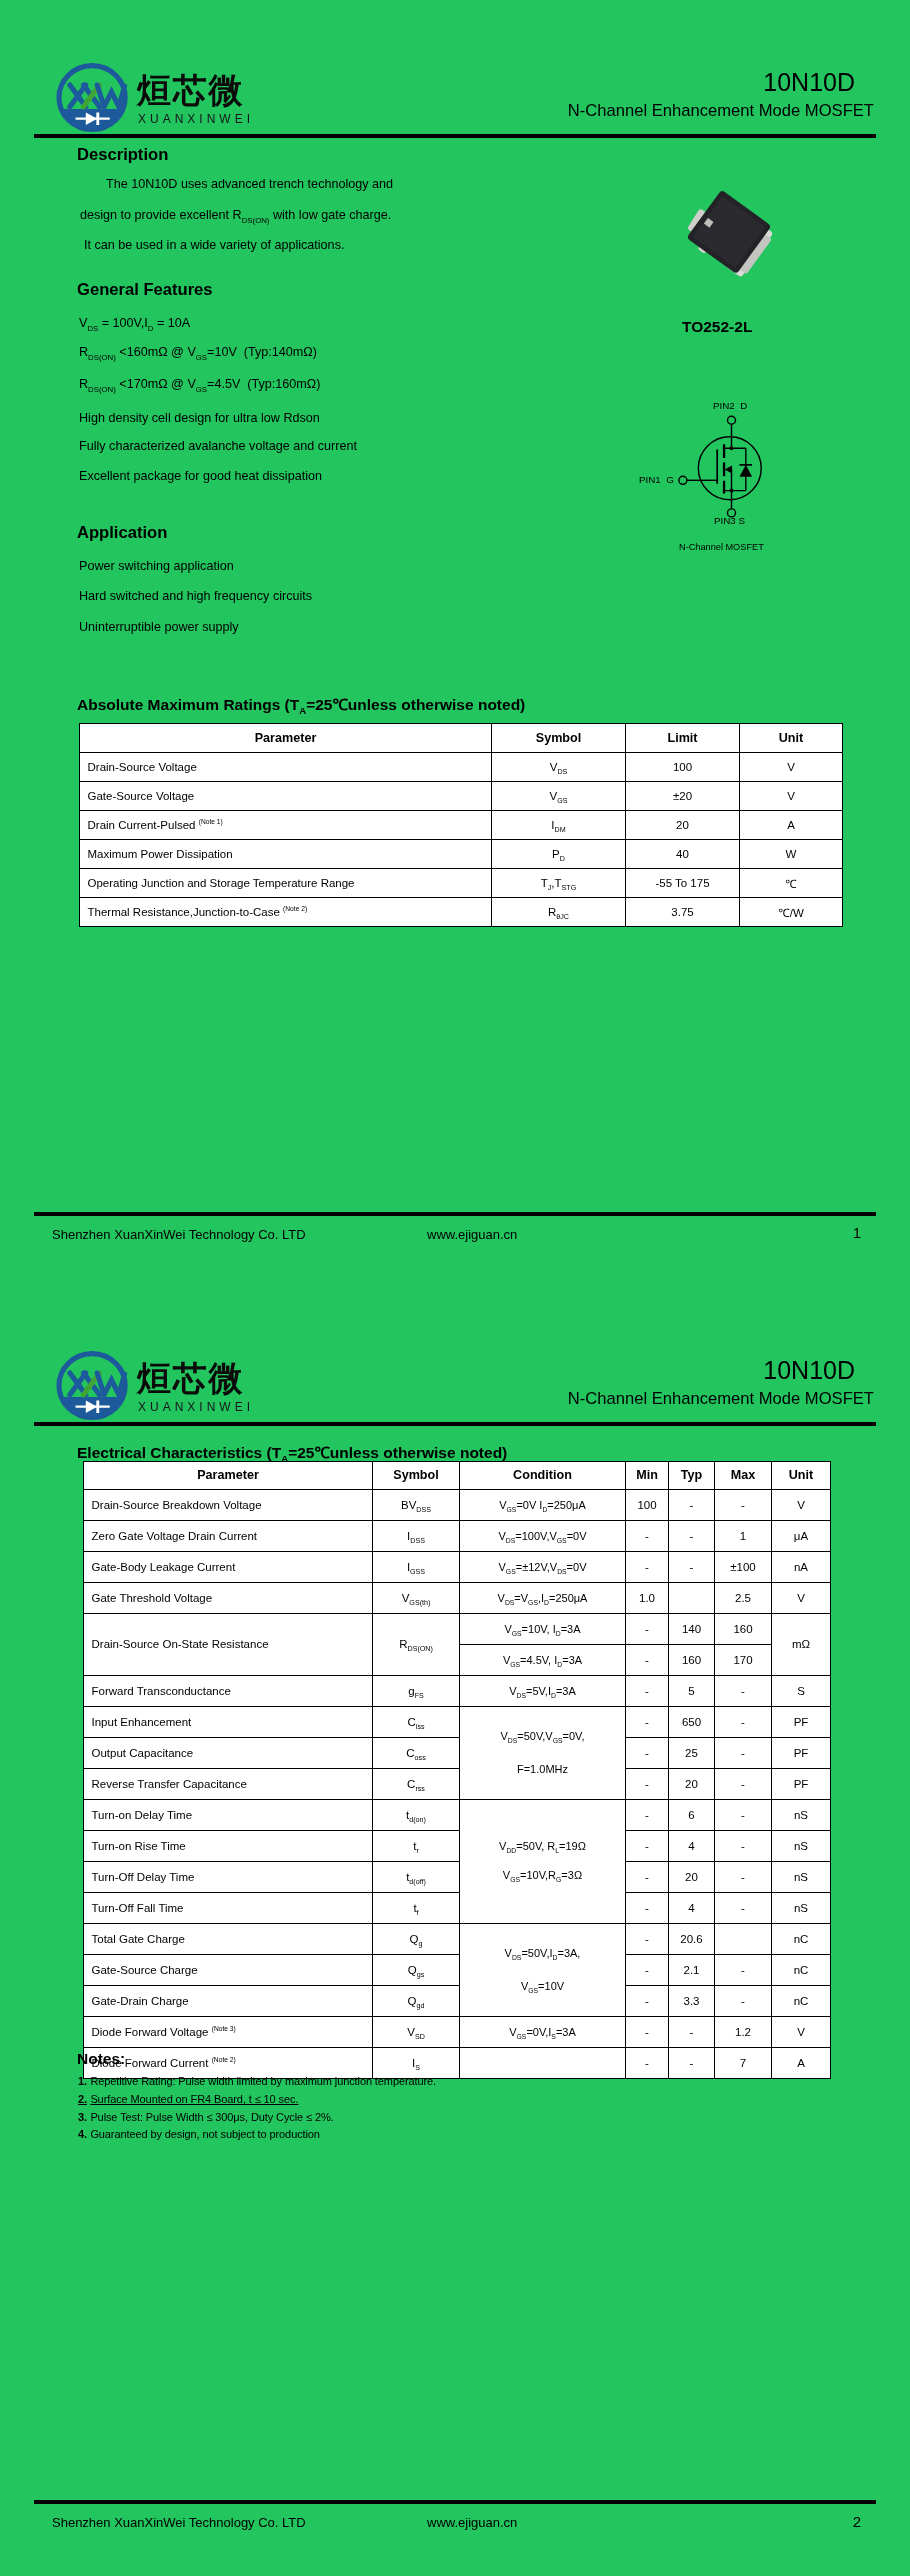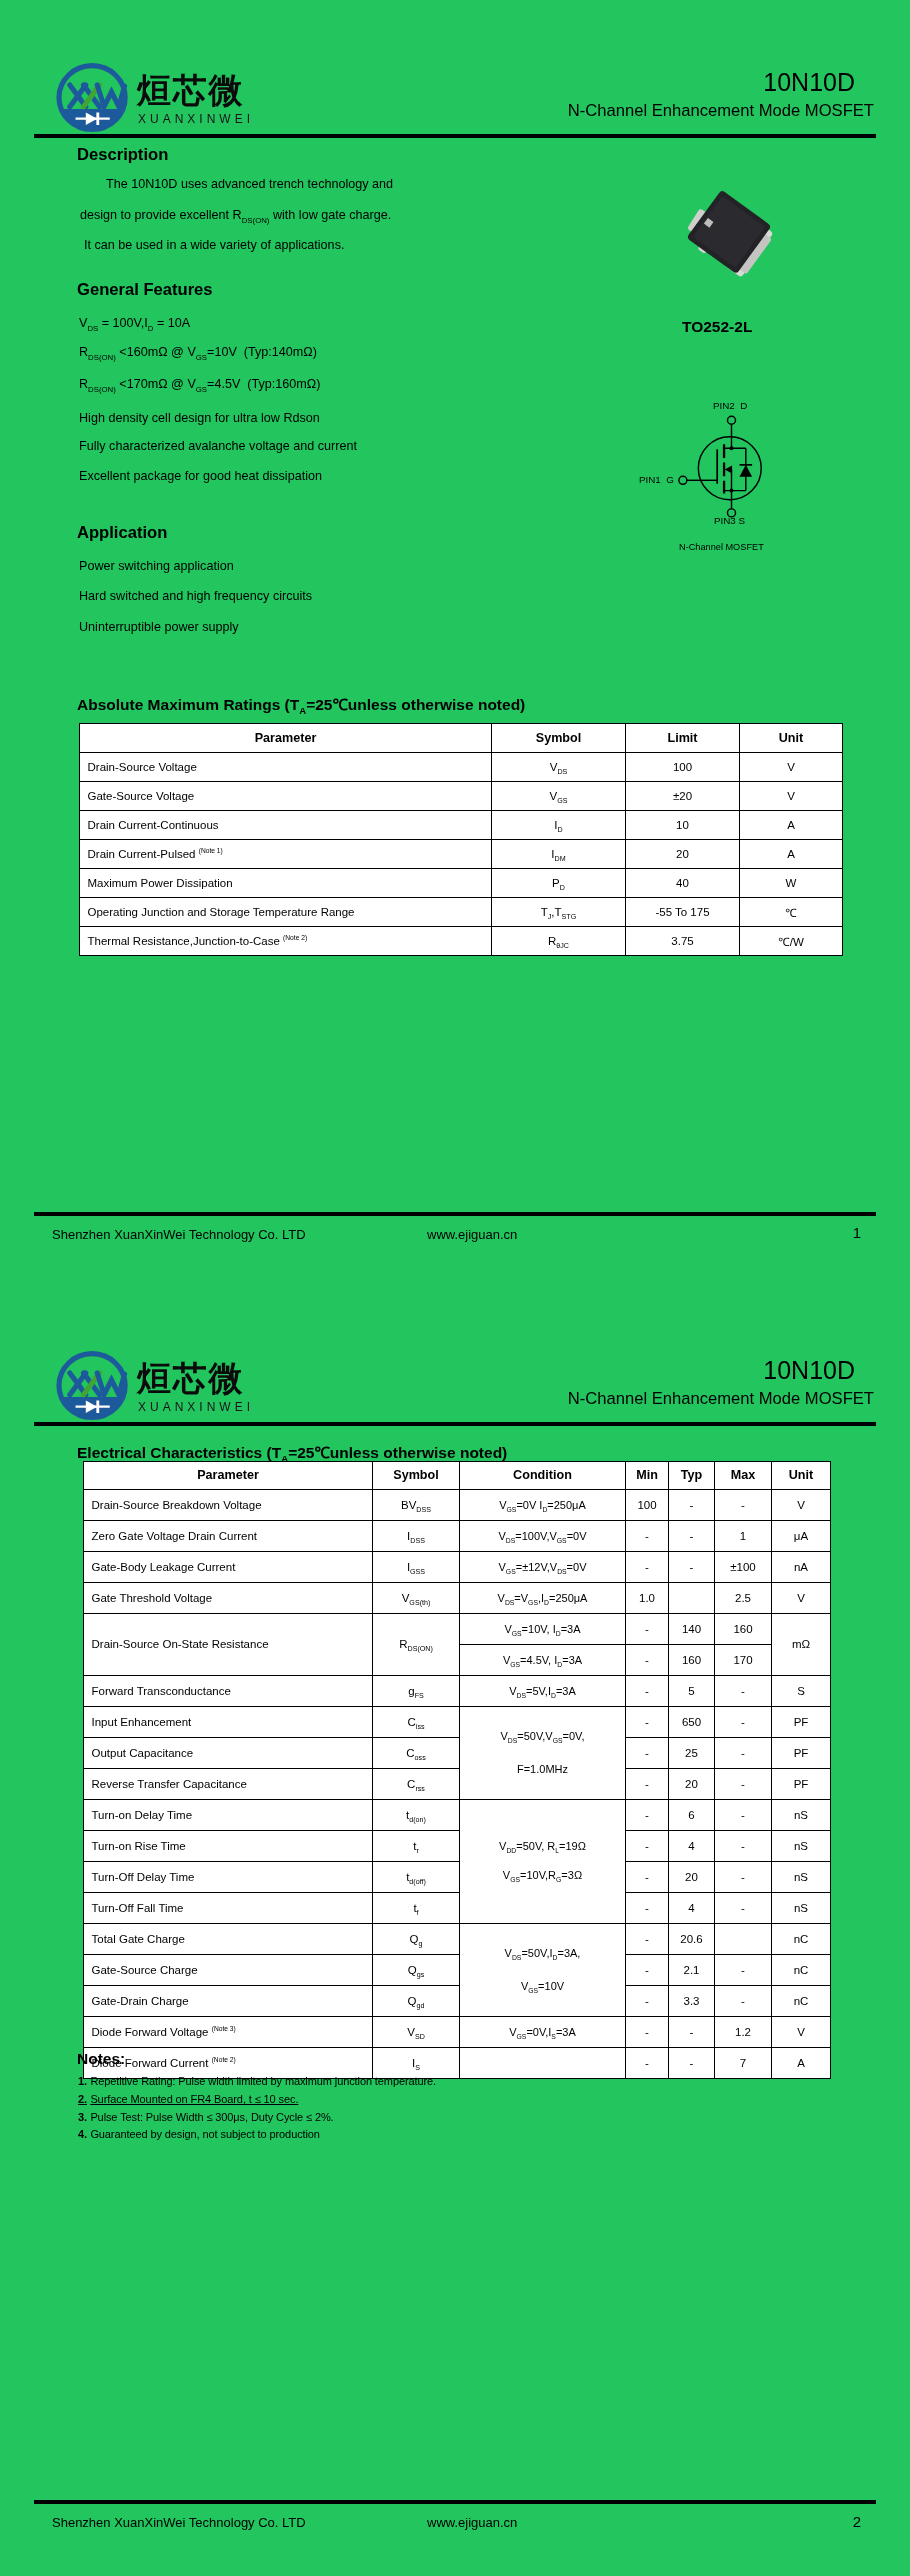--- a/index.html
+++ b/index.html
@@ -160,26 +160,20 @@
         <td>100</td>
         <td>V</td>
       </tr>
       <tr style="height:29px;">
         <td class="param">Gate-Source Voltage</td>
         <td>V<sub>GS</sub></td>
         <td>±20</td>
         <td>V</td>
       </tr>
       <tr style="height:29px;">
-        <td class="param">Drain Current-Continuous</td>
-        <td>I<sub>D</sub></td>
-        <td>10</td>
-        <td>A</td>
-      </tr>
-      <tr style="height:29px;">
         <td class="param">Drain Current-Pulsed <sup>(Note 1)</sup></td>
         <td>I<sub>DM</sub></td>
         <td>20</td>
         <td>A</td>
       </tr>
       <tr style="height:29px;">
         <td class="param">Maximum Power Dissipation</td>
         <td>P<sub>D</sub></td>
         <td>40</td>
         <td>W</td>

